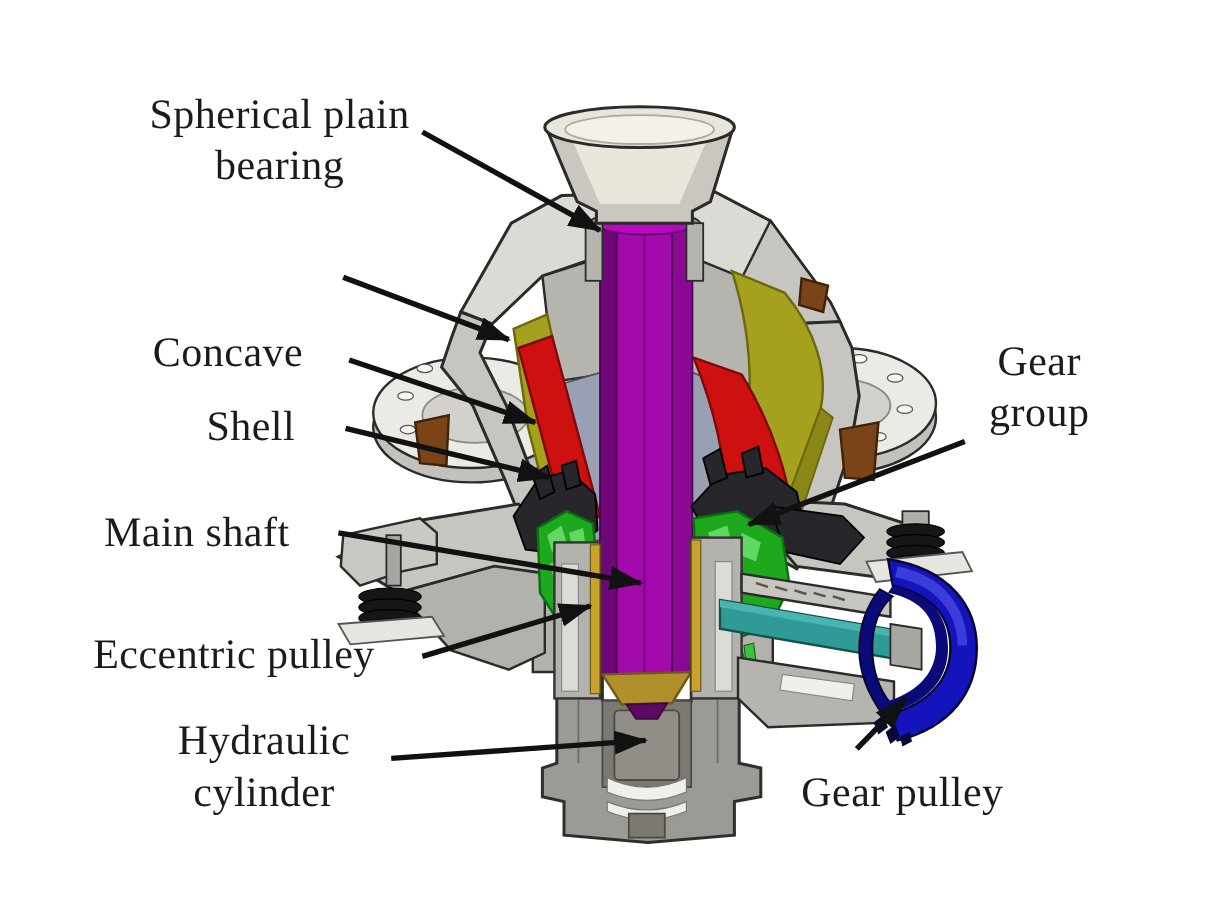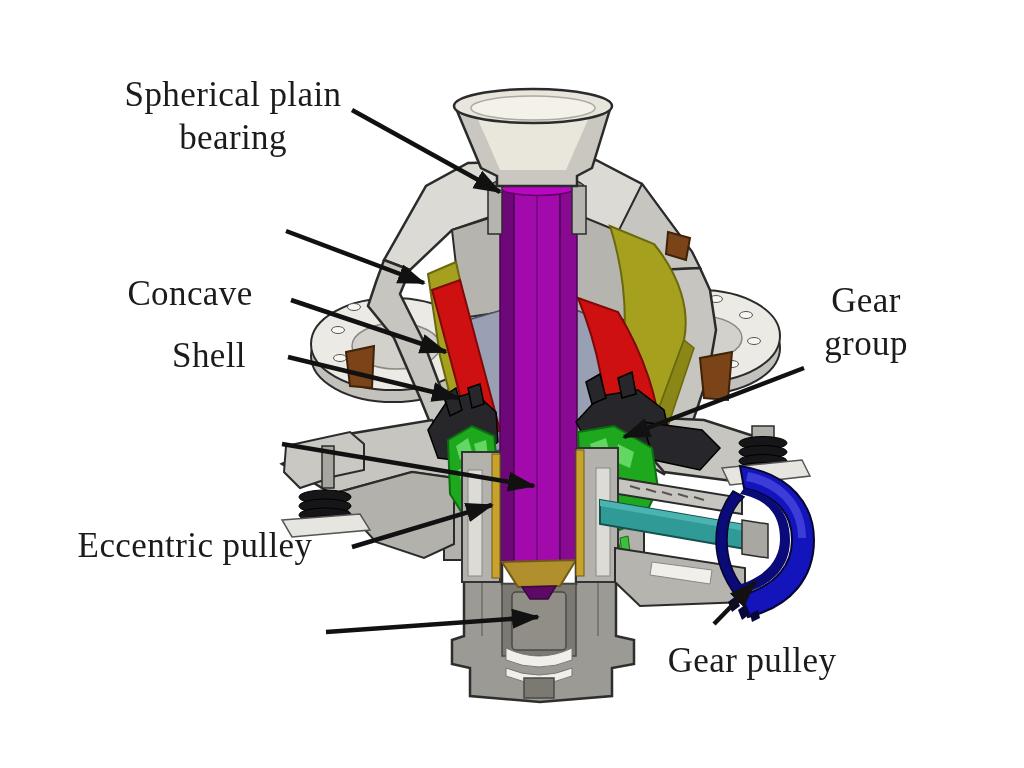--- a/index.html
+++ b/index.html
@@ -228,16 +228,19 @@
     <line x1="326" y1="632" x2="538" y2="617" marker-end="url(#ah)"></line>
     <line x1="804" y1="368" x2="624" y2="437" marker-end="url(#ah)"></line>
     <line x1="714" y1="624" x2="755" y2="582" marker-end="url(#ah)"></line>
   </g>
 </svg>
 
   <div class="label" id="lbl-spherical">Spherical plain
 bearing</div>
   <div class="label" id="lbl-concave">Concave</div>
   <div class="label" id="lbl-mantle">Shell</div>
+  <div class="label" id="lbl-mainshaft">Main shaft</div>
   <div class="label" id="lbl-eccentric">Eccentric pulley</div>
+  <div class="label" id="lbl-hydraulic">Hydraulic
+cylinder</div>
   <div class="label" id="lbl-gear">Gear group</div>
   <div class="label" id="lbl-belt">Gear pulley</div>
 </div>
 
 </body></html>

